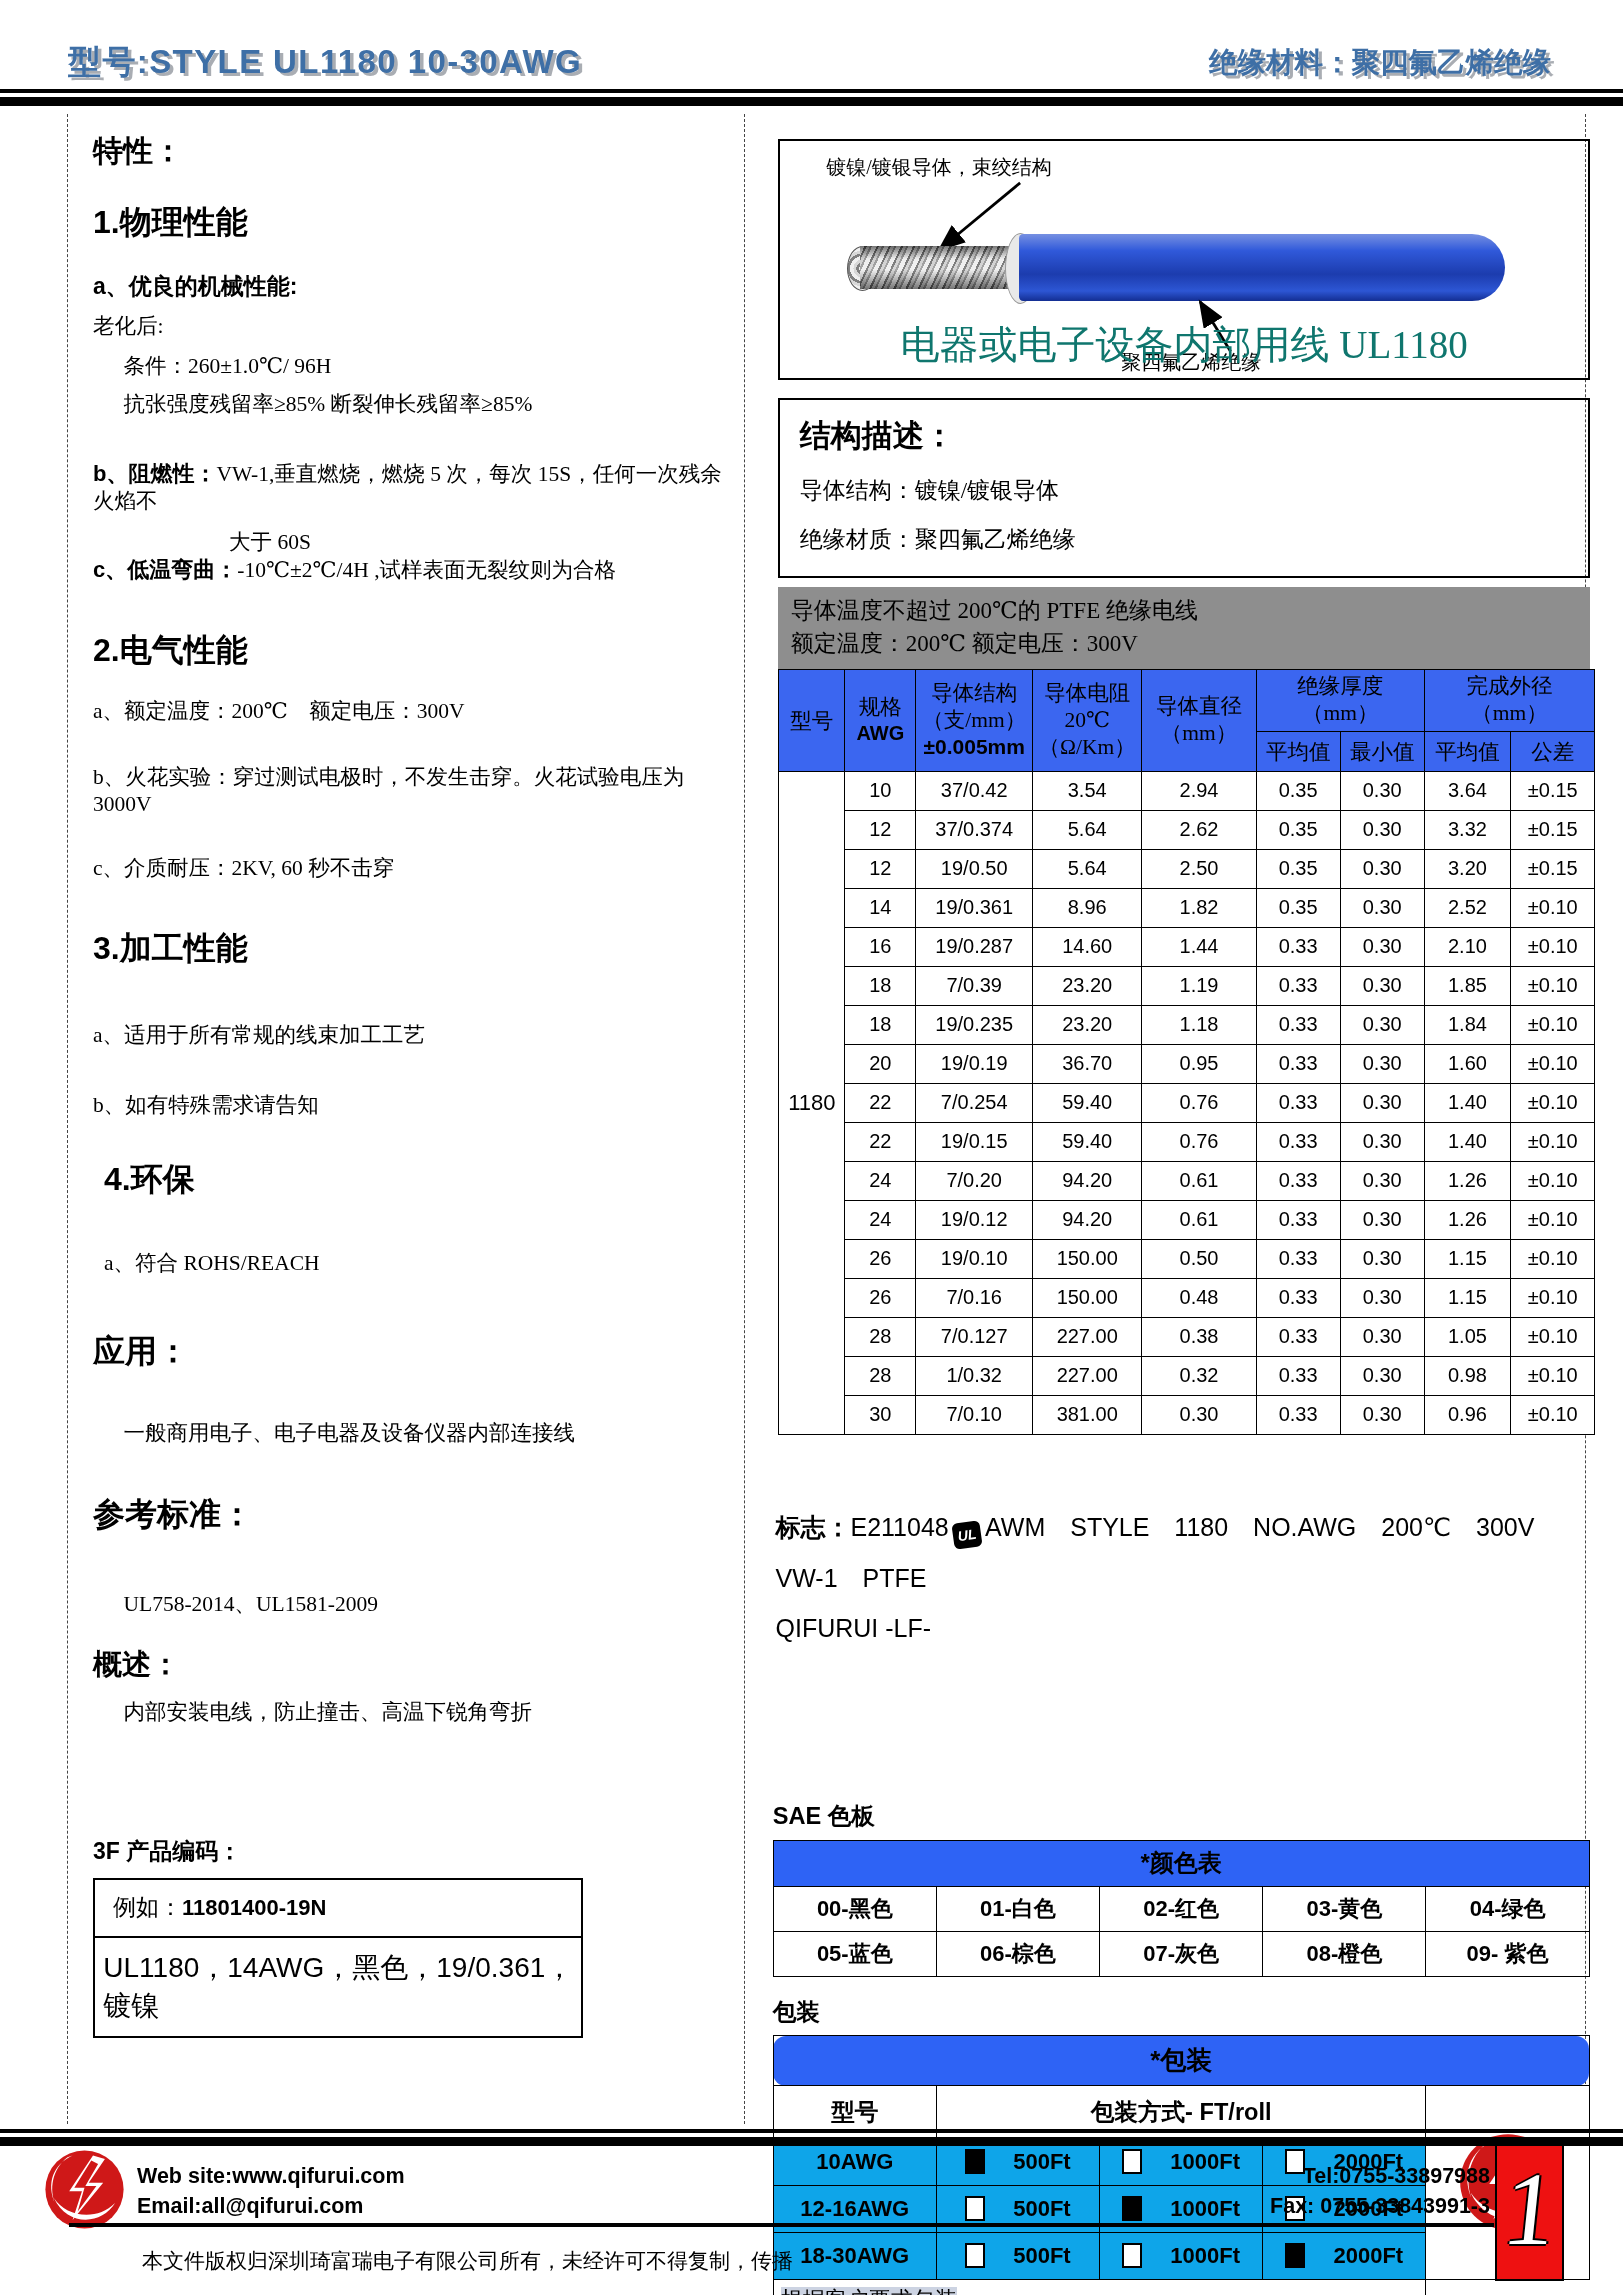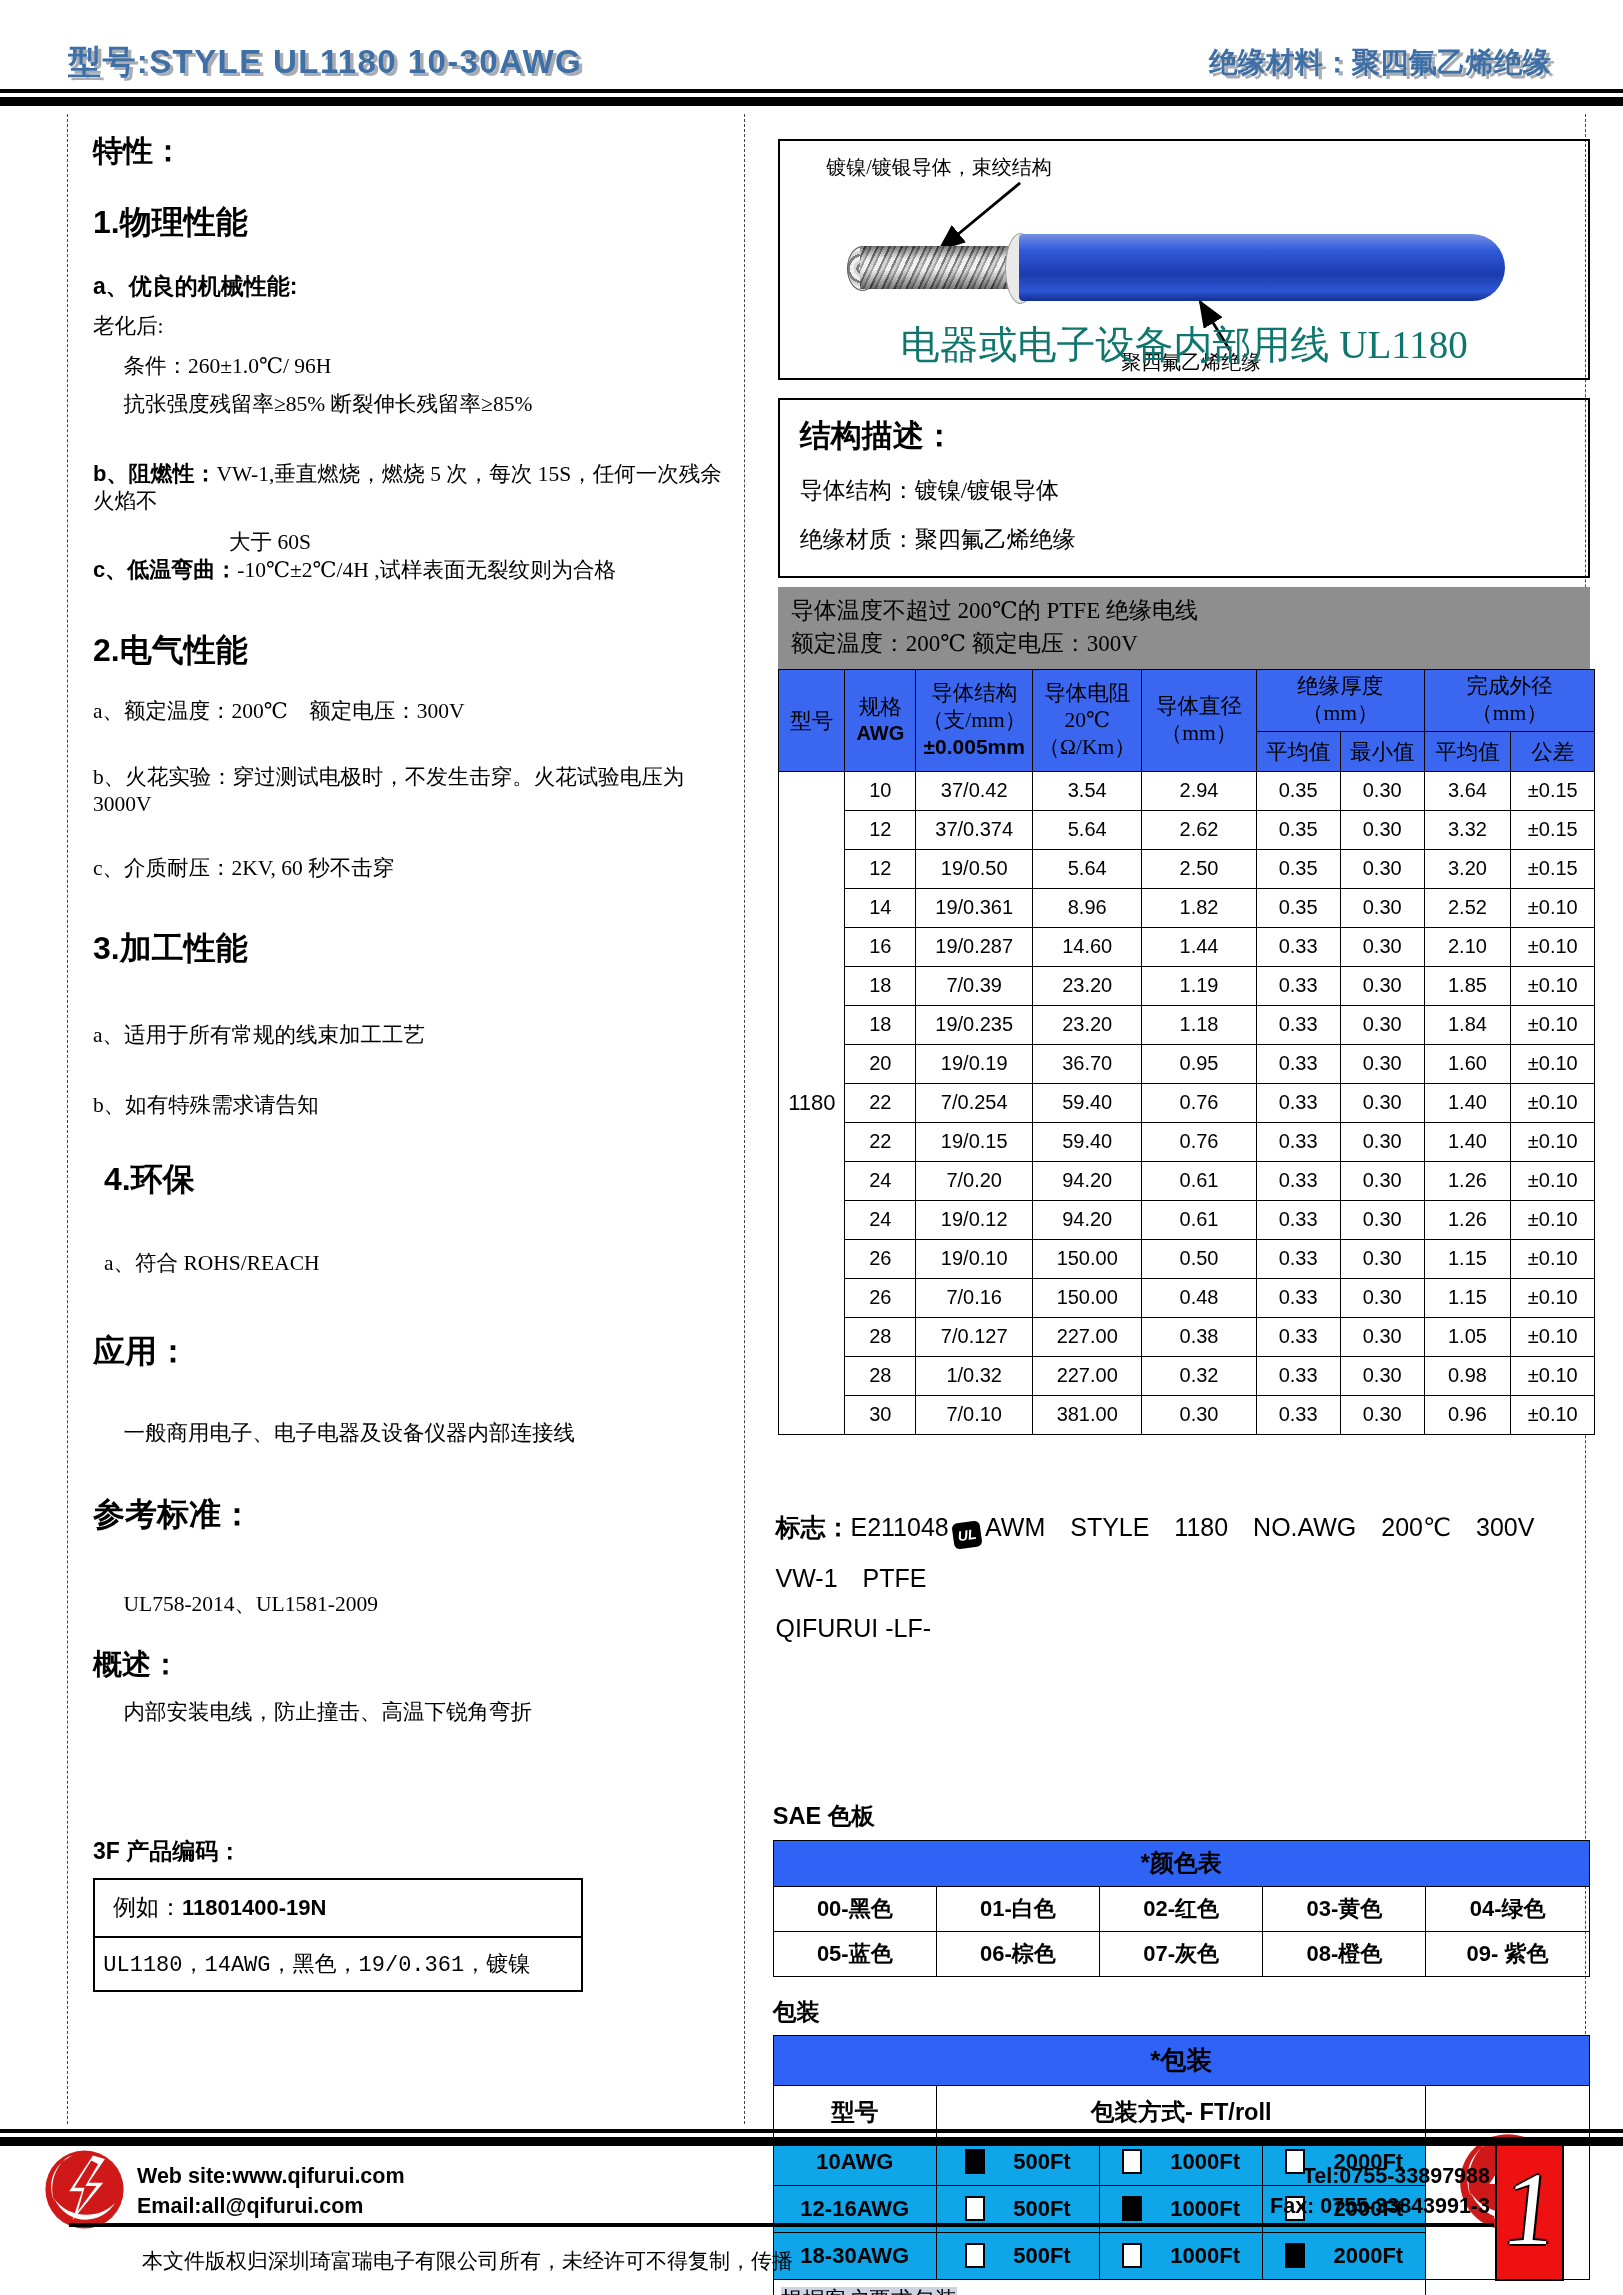--- a/index.html
+++ b/index.html
@@ -33,22 +33,22 @@
   .indsm{padding-left:11px;}
   .mt16{margin-top:11px}.mt18{margin-top:12.5px}.mt20{margin-top:14px}.mt24{margin-top:16.7px}
   .mt40{margin-top:28px}.mt44{margin-top:30.5px}.mt46{margin-top:32px}.mt54{margin-top:37px}
   .mt56{margin-top:39px}.mt62{margin-top:43px}.mt64{}.mt66{margin-top:46px}
   .mt68{margin-top:47px}.mt70{margin-top:49px}.mt74{margin-top:51px}.mt78{margin-top:54px}
   .mt82{margin-top:57px}.mt100{margin-top:40px}.mt160{margin-top:111px}
   .pcode-box{margin-top:12.5px;width:486px;border:2.1px solid #000;}
   .pcode-row1{border-bottom:2.1px solid #000;padding:12.5px 4.2px 12.5px 18px;font-size:23px;
               font-family:"Liberation Serif","DejaVu Serif",serif;}
   .pcode-row1 b{font-family:"Liberation Sans","DejaVu Sans",sans-serif;font-size:22px;}
-  .pcode-row2{padding:11px 4.2px 11px 8.3px;font-size:22px;
-              font-family:Liberation Mono, monospace;}
+  .pcode-row2{padding:11px 4.2px 11px 8.3px;font-size:28px;
+              font-family:Liberation Sans, sans-serif;}
   
   .wire-box{position:relative;margin-top:25px;margin-left:5.6px;height:237px;border:2.1px solid #000;}
   .wire-lbl-top{position:absolute;top:12.5px;left:46px;font-size:20px;
                 font-family:"Liberation Serif","DejaVu Serif",serif;}
   .wire-lbl-bot{position:absolute;top:208px;left:341px;font-size:20px;
                 font-family:"Liberation Serif","DejaVu Serif",serif;}
   .arrow-svg{position:absolute;}
   .cond-cap{position:absolute;left:67px;top:105px;width:29px;height:43px;border-radius:50%;
             background:repeating-radial-gradient(circle at 50% 50%, #f0f0f0 0 3.5px, #808080 3.5px 6.2px, #d8d8d8 6.2px 9px);
             border:0.7px solid #555;}
@@ -92,21 +92,21 @@
   
   .sae-label{margin-top:147px;font-size:23.6px;font-weight:bold;}
   .ctable{width:817px;border-collapse:collapse;table-layout:fixed;margin-top:8.3px;}
   .ctable td,.ctable th{border:1.4px solid #000;text-align:center;}
   .ctable .title{background:#2e63f5;font-size:24px;font-weight:bold;height:43px;}
   .ctable td{height:42px;font-size:22px;font-weight:600;}
   
   .pack-label{margin-top:19.4px;font-size:23.6px;font-weight:bold;}
   .ptable{width:817px;border-collapse:collapse;table-layout:fixed;margin-top:7px;}
   .ptable td{border:1.4px solid #000;text-align:center;vertical-align:middle;}
-  .ptable .title{background:#2e63f5;font-size:26px;font-weight:bold;height:47px;}
+  .ptable .title{background:#2e63f5;font-size:26px;font-weight:bold;height:47px;border-radius:13px;}
   .ptable .phead{font-size:23.6px;font-weight:bold;height:50px;background:#fff;}
   .ptable .prow td{height:44px;background:#0ea5e9;}
   .pack-model{font-size:22px;font-weight:bold;}
   .opt{display:inline-flex;align-items:center;font-size:22px;font-weight:bold;gap:19px;}
   .chk{display:inline-block;width:15.3px;height:21px;border:2.1px solid #000;margin-right:9.7px;background:#fff;}
   .chk.checked{background:#000;}
   .logo-cell{background:#fff;}
   .note-row td{height:37px;text-align:left;padding-left:7px;background:#fff;}
   .note-row span{background:#ccd3e2;font-size:22px;font-family:"Liberation Serif","DejaVu Serif",serif;}
   

